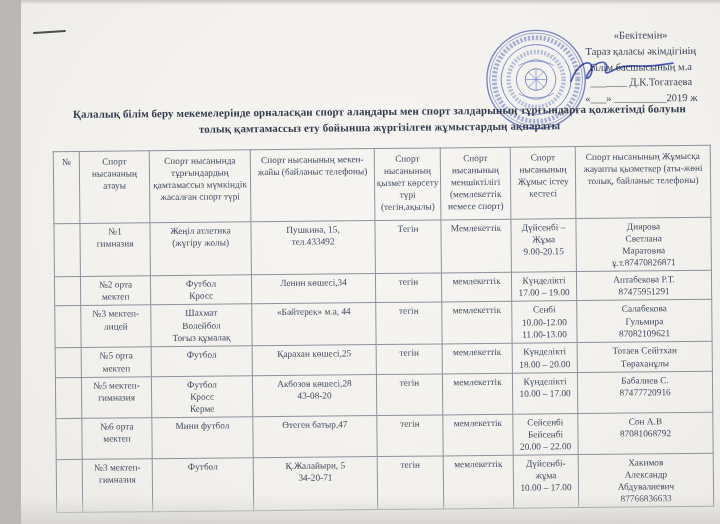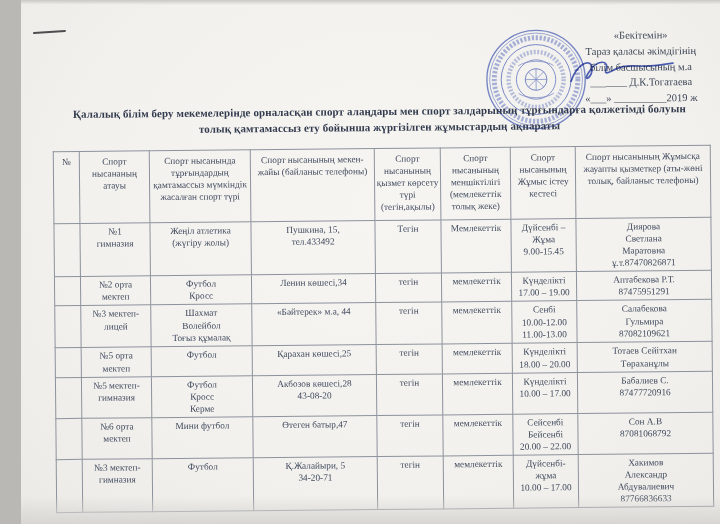--- a/index.html
+++ b/index.html
@@ -120,39 +120,39 @@
           <col style="width: 65px;">
           <col style="width: 135px;">
         </colgroup>
       <thead id="thead">
           <tr>
             <th>№</th>
             <th>Спорт нысананың атауы</th>
             <th>Спорт нысанында тұрғындардың қамтамассыз мүмкіндік жасалған спорт түрі</th>
             <th>Спорт нысанының мекен-жайы (байланыс телефоны)</th>
             <th>Спорт нысанының қызмет көрсету түрі (тегін,ақылы)</th>
-            <th>Спорт нысанының меншіктілігі (мемлекеттік толық жеке)</th>
+            <th>Спорт нысанының меншіктілігі (мемлекеттік немесе спорт)</th>
             <th>Спорт нысанының Жұмыс істеу кестесі</th>
             <th>Спорт нысанының Жұмысқа жауапты қызметкер (аты-жөні толық, байланыс телефоны)</th>
           </tr>
         </thead>
       <tbody id="tbody">
           <tr style="height: 46px;">
             <td></td>
             <td>№1
 гимназия</td>
             <td>Жеңіл атлетика
 (жүгіру жолы)</td>
             <td>Пушкина, 15,
 тел.433492</td>
             <td>Тегін</td>
             <td>Мемлекеттік</td>
             <td>Дүйсенбі –
 Жұма
-9.00-15.45</td>
+9.00-20.15</td>
             <td>Диярова
 Светлана
 Маратовна
 ұ.т.87470826871</td>
           </tr>
           <tr style="height: 27px;">
             <td></td>
             <td>№2 орта
 мектеп</td>
             <td>Футбол

